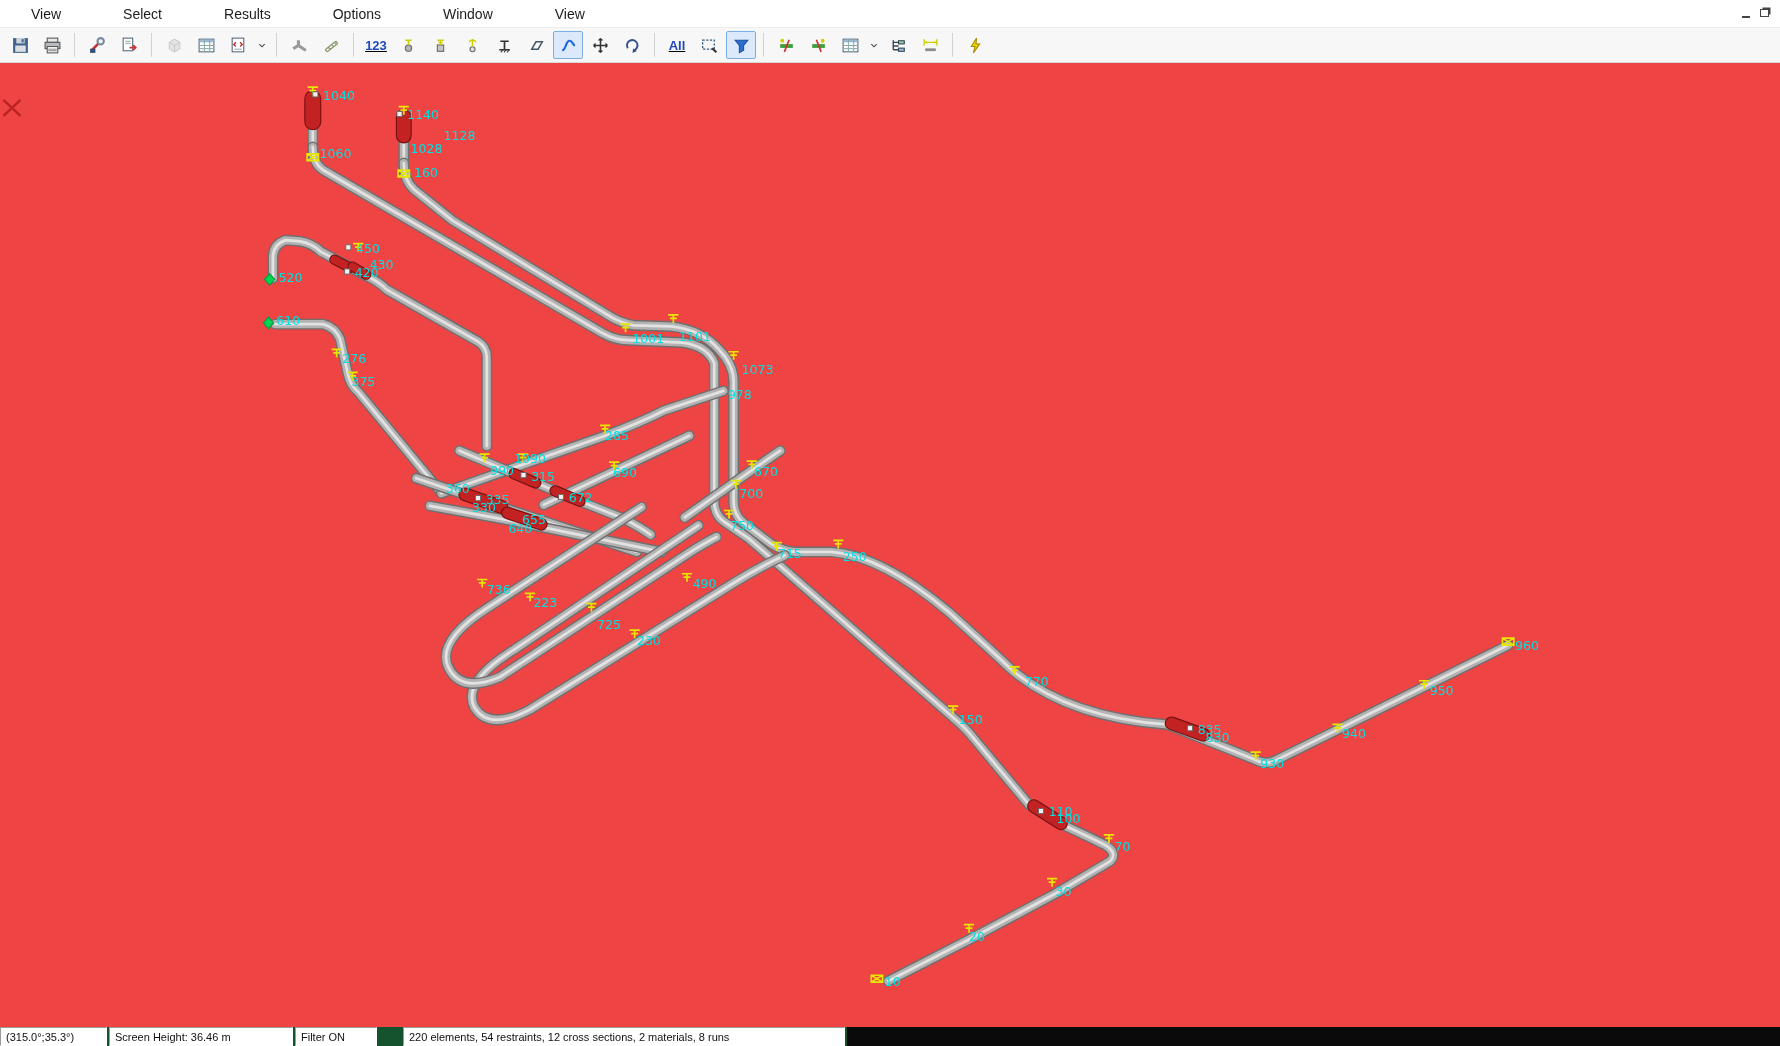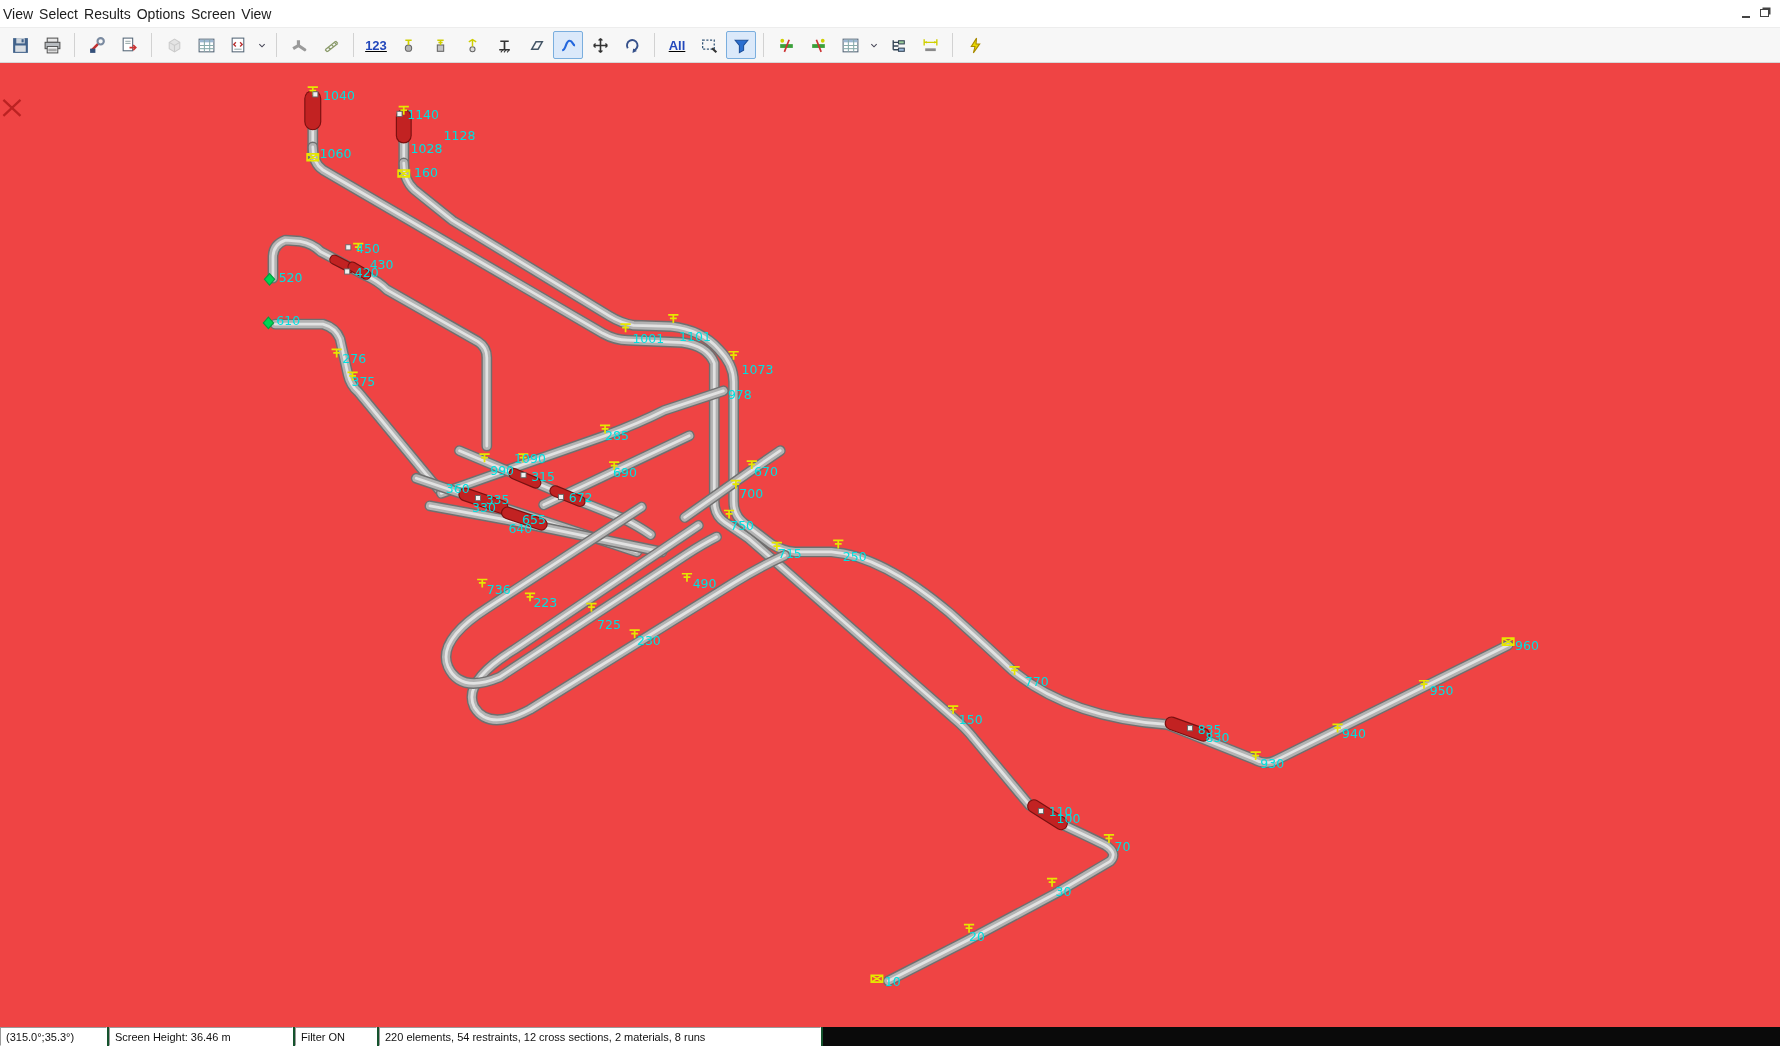--- a/index.html
+++ b/index.html
@@ -12,21 +12,21 @@
   .title-text{font-size:13px;color:#111;padding-left:6px;white-space:nowrap;}
   .tb-btn{position:absolute;top:3px;width:30px;height:18px;display:flex;align-items:center;justify-content:center;}
   .tb-min{right:96px;}
   .tb-max{right:40px;}
   .glyph-min{width:11px;height:0;border-top:2px solid #333;}
   .glyph-max{width:10px;height:8px;border:1.5px solid #333;}
 
   
   .menubar{height:27px;background:#ffffff;display:flex;align-items:center;position:relative;
     border-bottom:1px solid #ededed;flex:0 0 auto;}
-  .menu-item{font-size:14px;color:#1c1c1c;padding:3px 3px;cursor:default;}
+  .menu-item{font-size:14px;color:#1c1c1c;padding:3px 31px;cursor:default;}
   .mdi-btn{position:absolute;top:6px;width:15px;height:14px;display:flex;align-items:center;justify-content:center;}
   .mdi-min{right:27px;}
   .mdi-res{right:8px;}
   .glyph-min-s{width:8px;height:0;border-top:2px solid #444;margin-top:7px;}
   .glyph-res-s{width:7px;height:6px;border:1px solid #444;box-shadow:2px -2px 0 -0.5px #444;}
 
   
   .toolbar{height:34px;background:#f7f7f7;border-bottom:1px solid #d8d8d8;display:flex;
     align-items:center;padding-left:4px;flex:0 0 auto;text-decoration:underline;}
   .tbtn{width:30px;height:28px;margin:0 1px;border:1px solid transparent;border-radius:2px;
@@ -40,36 +40,36 @@
 
   
   .canvas{flex:1 1 auto;background:#ef4444;position:relative;overflow:hidden;}
   .canvas svg{position:absolute;inset:0;width:100%;height:100%;}
 
   
   .statusbar{height:19px;background:#14532d;display:flex;flex:0 0 auto;align-items:stretch;}
   .sseg{background:#ffffff;border:1px solid #9a9a9a;border-right-color:#ffffff;border-bottom-color:#ffffff;
     font-size:11px;color:#111;display:flex;align-items:center;padding:0 5px;white-space:nowrap;overflow:hidden;
     margin-right:2px;}
-  .s1{width:95px;}.s2{width:172px;}.s3{width:70px;}.s4{width:430px;}
+  .s1{width:95px;}.s2{width:172px;}.s3{width:70px;}.s4{width:430px;margin-left:24px;}
   .sfill{flex:1;background:#0a0a0a;}
 </style>
 </head>
 <body>
 
 <div class="app">
 
 
   <div class="menubar">
 
     <span class="menu-item">View</span>
       <span class="menu-item">Select</span>
       <span class="menu-item">Results</span>
       <span class="menu-item">Options</span>
-      <span class="menu-item">Screen</span>
+      <span class="menu-item">Window</span>
       <span class="menu-item">View</span>
       <span class="mdi-btn mdi-min">
         <span class="glyph-min-s"></span>
       </span>
     <span class="mdi-btn mdi-res">
         <span class="glyph-res-s"></span>
       </span>
   </div>
 
   <div class="toolbar">

